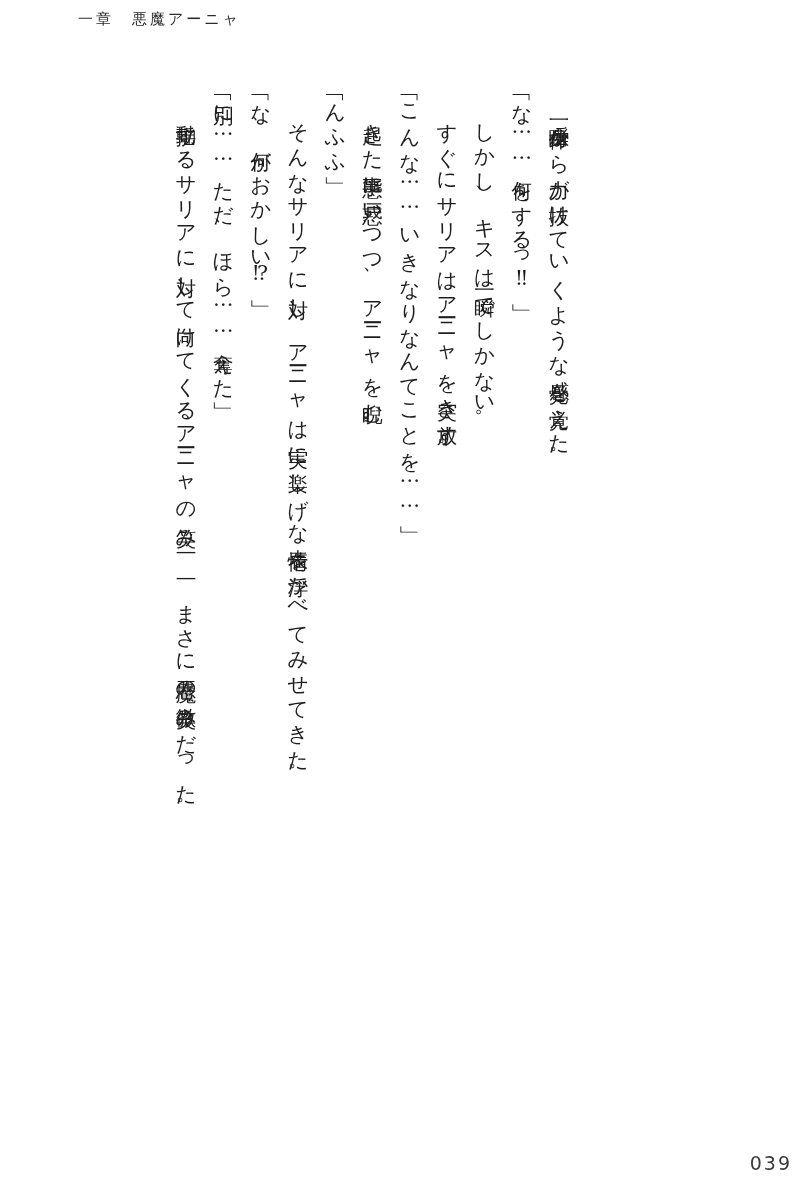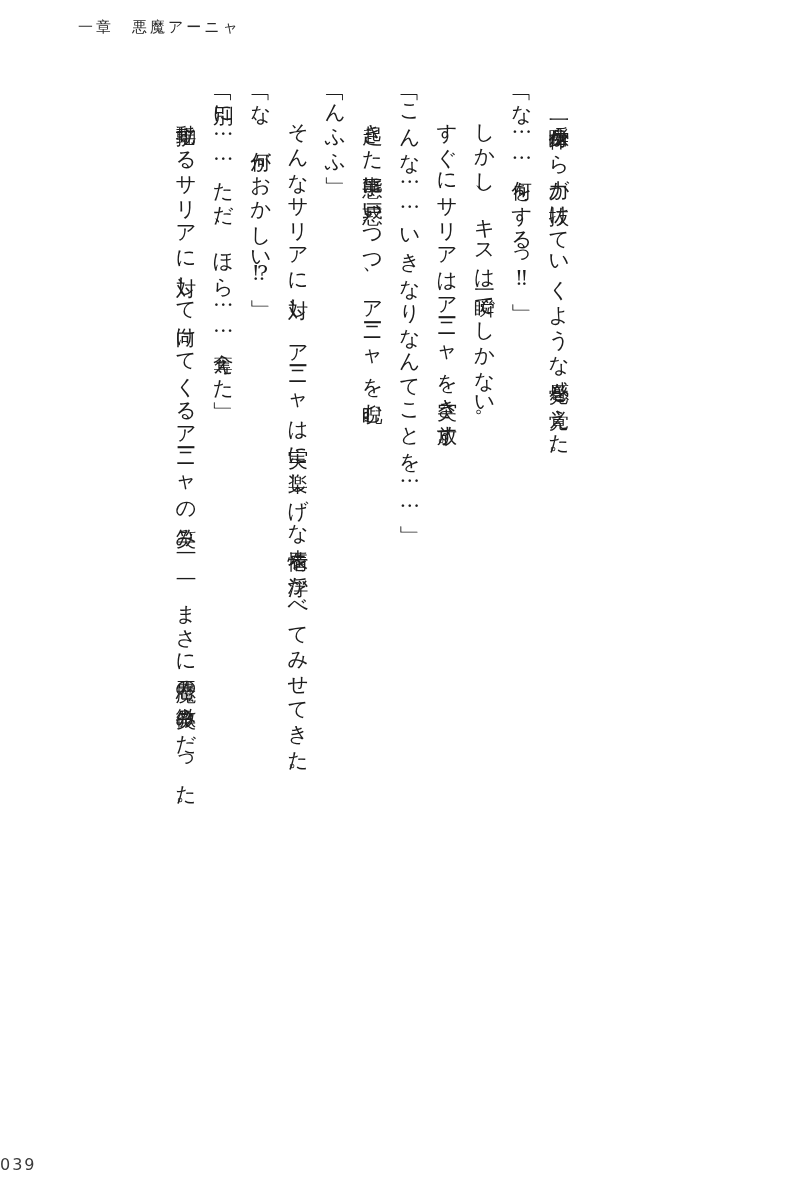--- a/index.html
+++ b/index.html
@@ -12,21 +12,21 @@
     height: 1200px;
     position: relative;
     font-family: "DejaVu Serif", "Liberation Serif", serif;
     color: #1a1a1a;
     overflow: hidden;
   }
 
   
   .running-head {
     position: absolute;
-    top: 18px;
+    top: 10px;
     left: 78px;
     font-size: 15px;
     letter-spacing: 3px;
     color: #2b2b2b;
     white-space: nowrap;
   }
 
   
   .page-body {
     position: absolute;
@@ -59,22 +59,22 @@
   .vtext p.indent {
     text-indent: 1em;
   }
 
   
   .folio {
     position: absolute;
     bottom: 26px;
     left: 0;
     width: 792px;
-    text-align: left;
-    font-size: 16px;
+    text-align: right;
+    font-size: 19px;
     letter-spacing: 2px;
     color: #3a3a3a;
     font-family: "DejaVu Sans", "Liberation Sans", sans-serif;
   }
 </style>
 </head>
 <body>
 
 <div class="running-head">一章　悪魔アーニャ</div>
 

